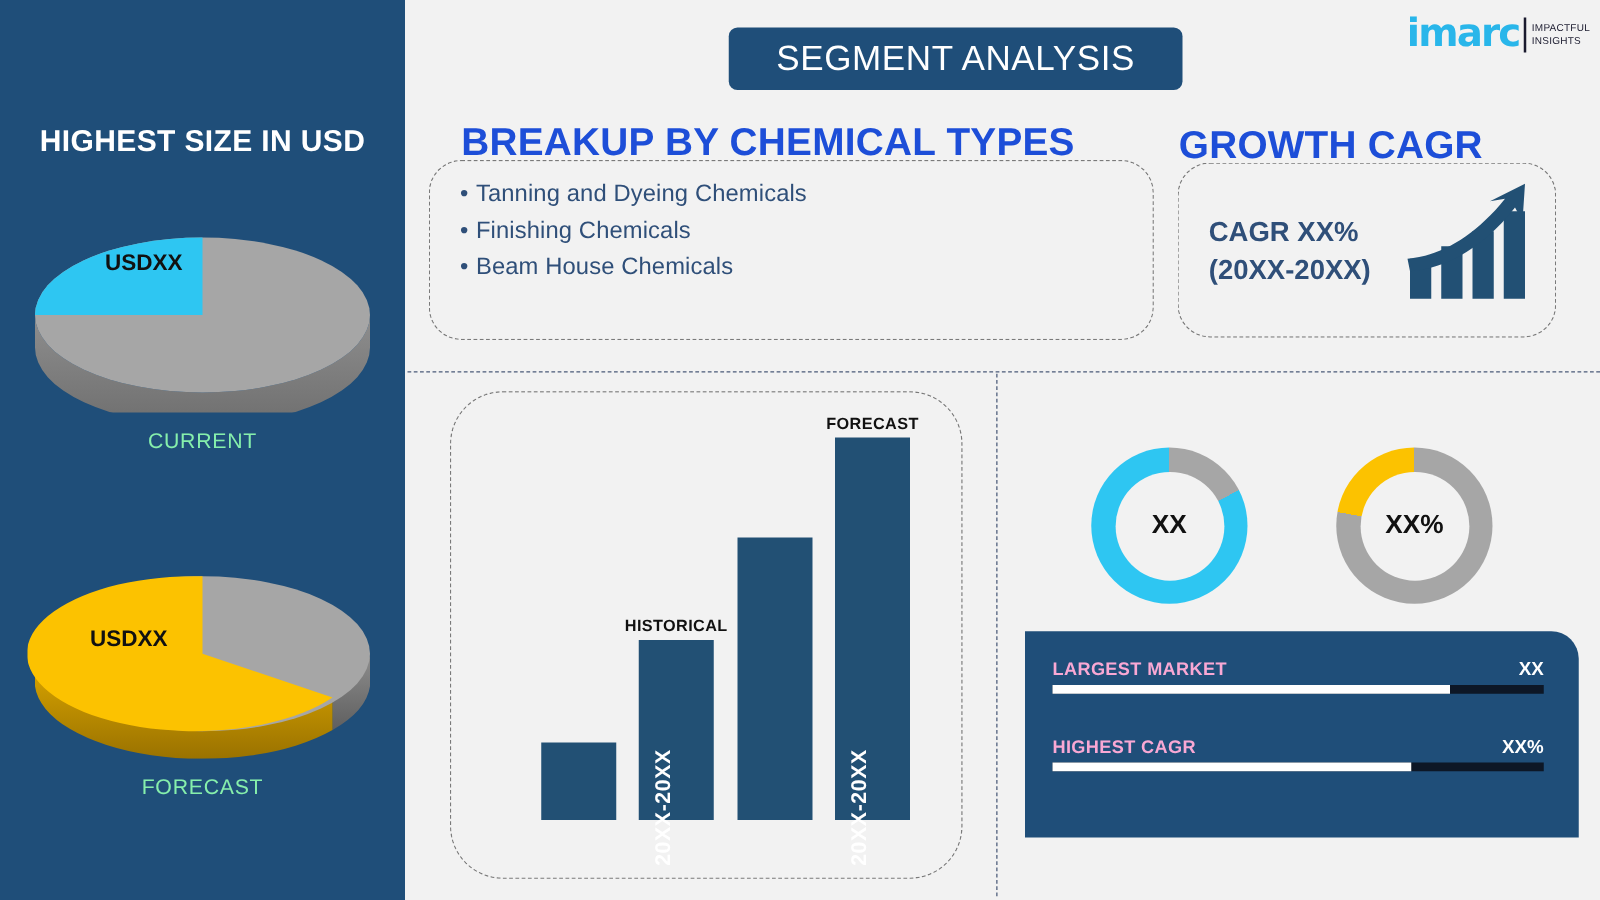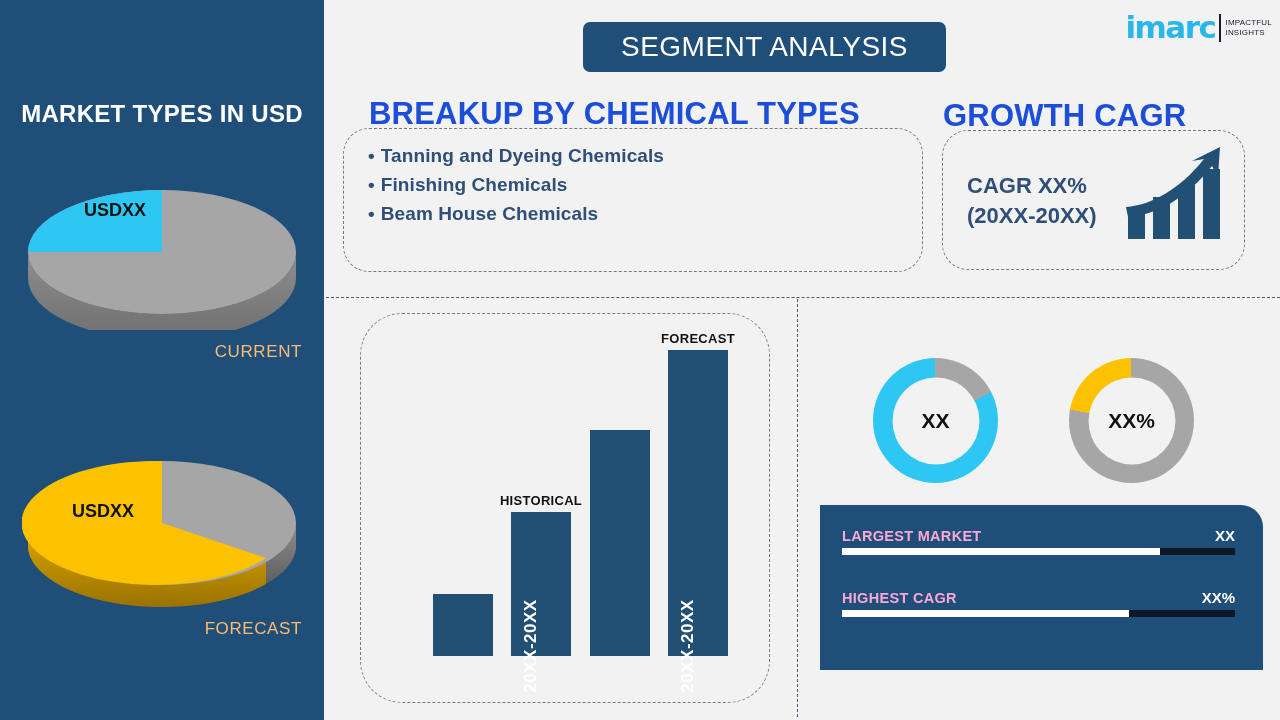--- a/index.html
+++ b/index.html
@@ -26,21 +26,21 @@
     text-align: center;
     color: #ffffff;
     font-size: 24px; font-weight: bold;
     letter-spacing: 0.3px;
   }
   .pie-wrap { position: absolute; left: 22px; width: 280px; }
   .pie-wrap.current  { top: 160px; }
   .pie-wrap.forecast { top: 437px; }
 
   .pie-caption {
-    text-align: right; color: #fdba74;
+    text-align: center; color: #86efac;
     font-size: 17px; font-weight: normal;
     letter-spacing: 0.6px;
     margin-top: 8px;
   }
   .pie-label {
     position: absolute;
     color: #111111; font-size: 18px; font-weight: bold;
     pointer-events: none;
   }
   .pie-label.current-lbl  { left: 62px; top: 40px; }
@@ -78,21 +78,21 @@
     position: absolute;
     border: 1.6px dashed #7a7a7a;
     border-radius: 26px;
     background: transparent;
   }
   .box-chem   { left: 19px;  top: 128px; width: 580px; height: 144px; }
   .box-growth { left: 618px; top: 130px; width: 303px; height: 140px; }
 
   .chem-list { position: absolute; left: 24px; top: 12px; }
   .chem-item {
-    color: #2f4f79; font-size: 19px; font-weight: bold;
+    color: #2f4f79; font-size: 19px; font-weight: normal;
     line-height: 29px; letter-spacing: 0.1px;
     white-space: nowrap;
   }
   .chem-item .bullet { margin-right: 6px; }
 
   .cagr-text {
     position: absolute; left: 24px; top: 40px;
     color: #2f4f79; font-size: 22px; font-weight: bold; line-height: 30px;
   }
   .growth-icon { position: absolute; right: 14px; top: 14px; }
@@ -162,21 +162,21 @@
   }
   .stat-fill { position: absolute; left: 0; top: 0; height: 7px; background: #ffffff; }
 </style>
 </head>
 <body>
 
 <div id="stage">
 
   <div class="left-panel">
 
-    <div class="left-title">MARKET TYPES IN USD</div>
+    <div class="left-title">HIGHEST SIZE IN USD</div>
 
     <div class="pie-wrap current">
       <svg width="280" height="170" viewBox="0 0 280 170">
         <defs>
           <linearGradient id="grayside" x1="0" y1="0" x2="0" y2="1">
             <stop offset="0%" stop-color="#8e8e8e"></stop>
             <stop offset="100%" stop-color="#6f6f6f"></stop>
           </linearGradient>
         </defs>
 

